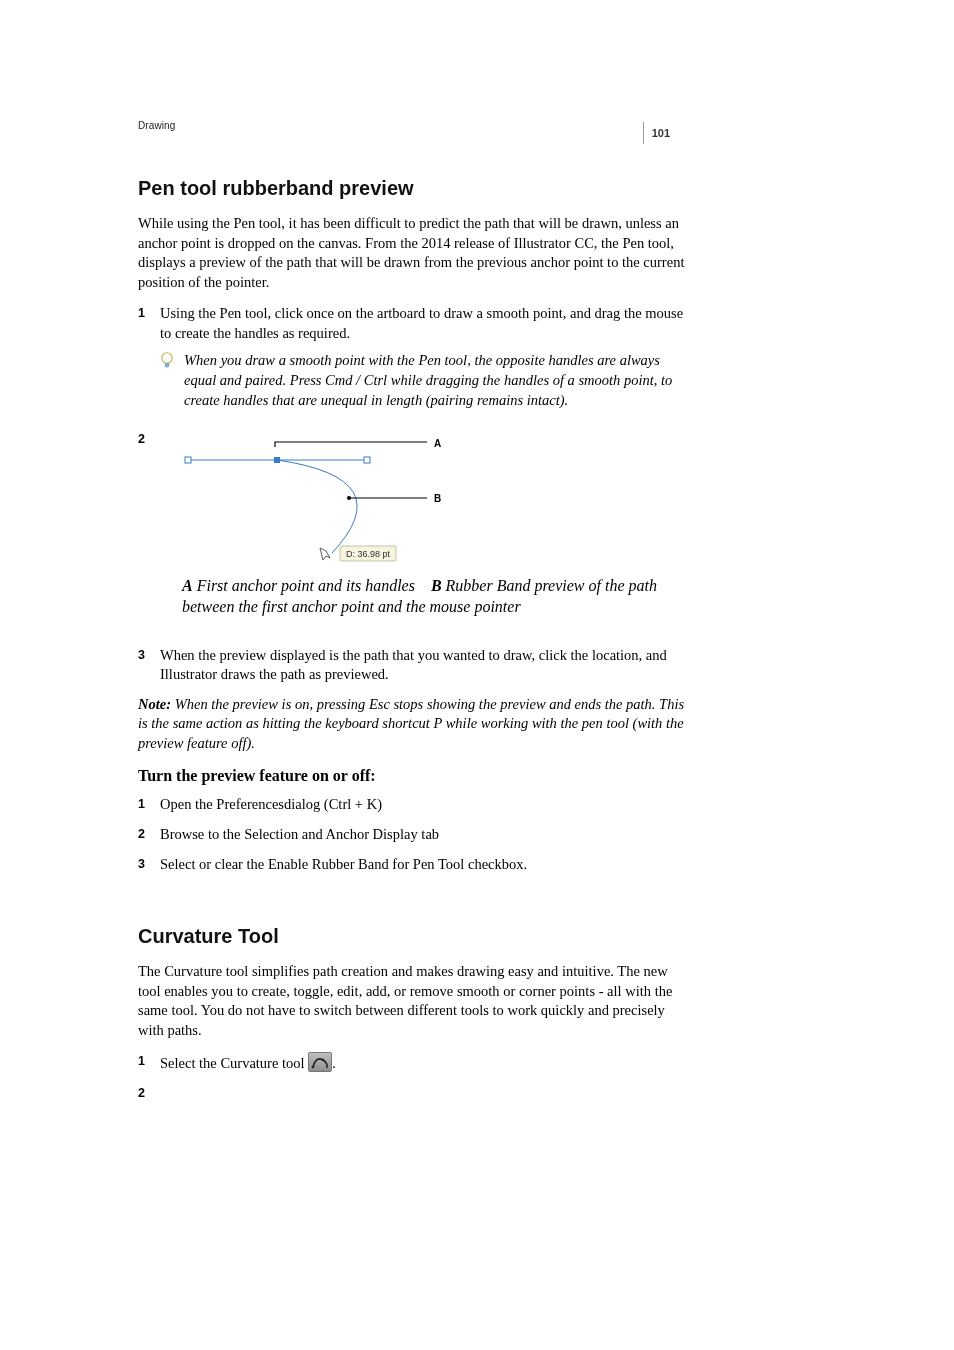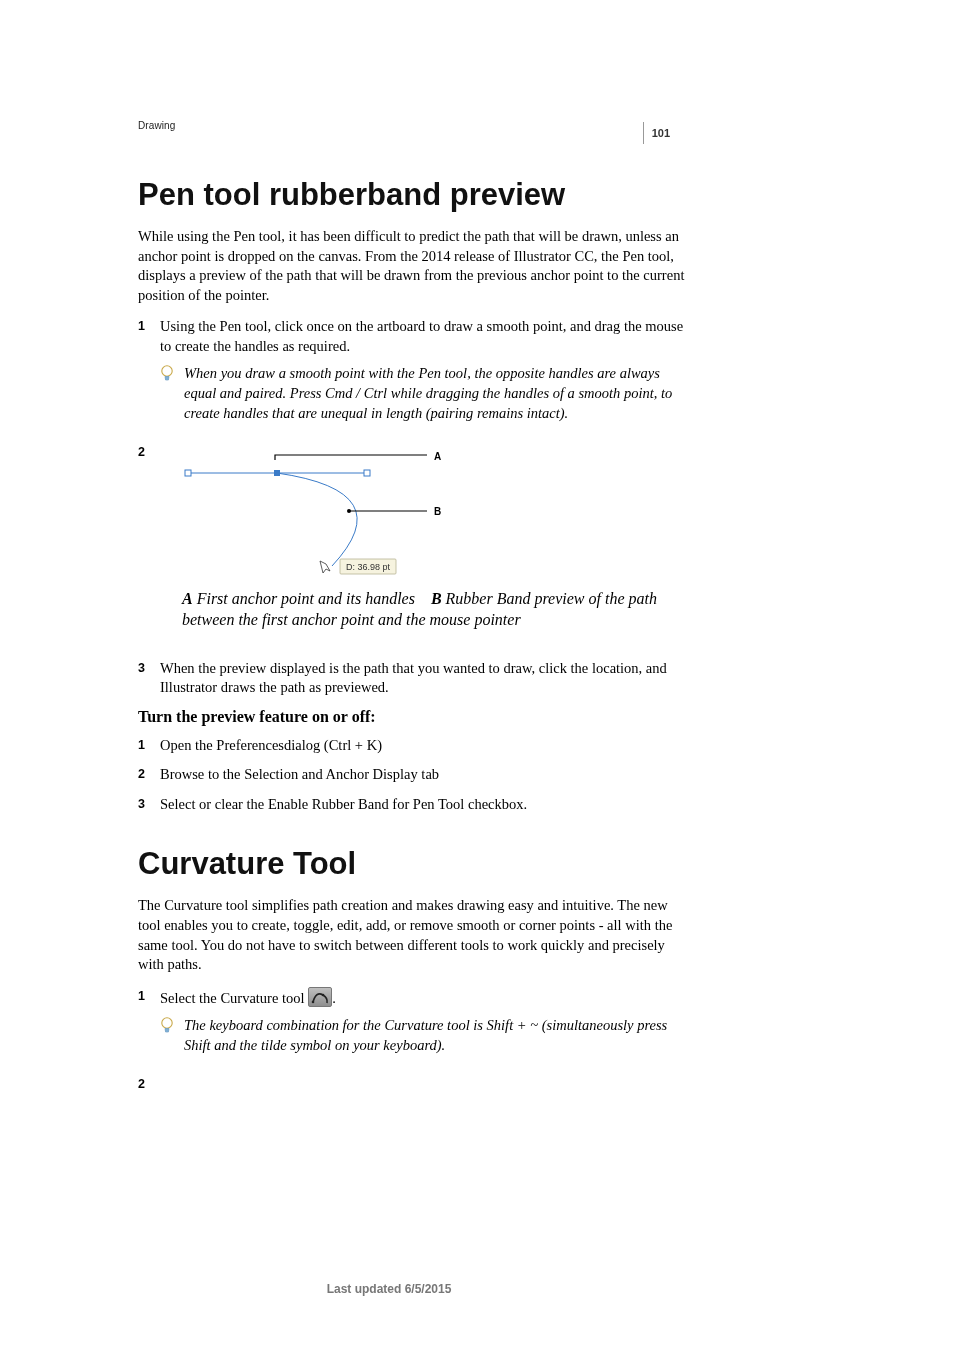--- a/index.html
+++ b/index.html
@@ -38,21 +38,21 @@
     font-family: "Myriad Pro", "Helvetica Neue", Arial, sans-serif;
     font-size: 10px;
     font-weight: 400;
     color: #222;
     margin-bottom: 46px;
     letter-spacing: 0.01em;
   }
   h1 {
     font-family: "Myriad Pro", "Helvetica Neue", Arial, sans-serif;
     font-weight: 700;
-    font-size: 31px;
+    font-size: 20px;
     margin: 0 0 14px 0;
     color: #111;
   }
   p.body {
     font-size: 14.5px;
     line-height: 1.35;
     margin: 0 0 12px 0;
     font-family: Liberation Serif, serif;
   }
   ol.steps {
@@ -116,21 +116,21 @@
     margin: 0 0 14px 0;
   }
   .note .note-label {
     font-weight: 700;
   }
   .subhead {
     font-size: 16px;
     font-weight: 700;
     margin: 6px 0 10px 0;
   }
-  .section2 { margin-top: 32px; }
+  .section2 { margin-top: 51px; }
   .inline-icon {
     display: inline-block;
     vertical-align: -4px;
     width: 22px;
     height: 18px;
     background: linear-gradient(#bfbfbf,#8f8f8f);
     border: 1px solid #777;
     border-radius: 2px;
     position: relative;
   }
@@ -225,20 +225,25 @@
       </div>
     </li>
     <li>
       <span class="num">3</span>
       <div class="content">
         <span>When the preview displayed is the path that you wanted to draw, click the location, and Illustrator draws the path as previewed.</span>
       </div>
     </li>
   </ol>
 
+  <p class="note">
+    <span class="note-label">Note:</span>
+    <span> </span>
+    <span>When the preview is on, pressing Esc stops showing the preview and ends the path. This is the same action as hitting the keyboard shortcut P while working with the pen tool (with the preview feature off).</span>
+  </p>
 
   <div class="subhead">Turn the preview feature on or off:</div>
 
   <ol class="steps">
     <li>
       <span class="num">1</span>
       <div class="content"><span>Open the Preferencesdialog (Ctrl + K)</span></div>
     </li>
     <li>
       <span class="num">2</span>
@@ -259,35 +264,24 @@
       <li>
         <span class="num">1</span>
         <div class="content">
           <span>Select the Curvature tool </span><span class="inline-icon">
             <svg width="20" height="16" viewBox="0 0 20 16">
               <path d="M3 13 Q 6 2 13 6 Q 18 9 17 14" fill="none" stroke="#222" stroke-width="1.6"></path>
               <circle cx="3" cy="13" r="1.3" fill="#222"></circle>
               <circle cx="13" cy="6" r="1.3" fill="#222"></circle>
             </svg>
           </span><span>.</span>
-          <div class="tip">
-            <span class="bulb-wrap">
-              <svg class="bulb" viewBox="0 0 14 18">
-                <circle cx="7" cy="6" r="5.2" fill="none" stroke="#c9a94a" stroke-width="1.1"></circle>
-                <path d="M5 11.5 L9 11.5 L8.4 15 L5.6 15 Z" fill="#8bbbe0" stroke="#5a8fb8" stroke-width="0.6"></path>
-                <line x1="5.5" y1="13" x2="8.5" y2="13" stroke="#5a8fb8" stroke-width="0.5"></line>
-              </svg>
-            </span>
-            <span class="tip-text">The keyboard combination for the Curvature tool is Shift + ~ (simultaneously press Shift and the tilde symbol on your keyboard).</span>
-          </div>
         </div>
       </li>
       <li>
         <span class="num">2</span>
         <div class="content">
         </div>
       </li>
     </ol>
   </div>
 
-  <div class="footer">Last updated 6/5/2015</div>
 
 </div>
 
 </body></html>

